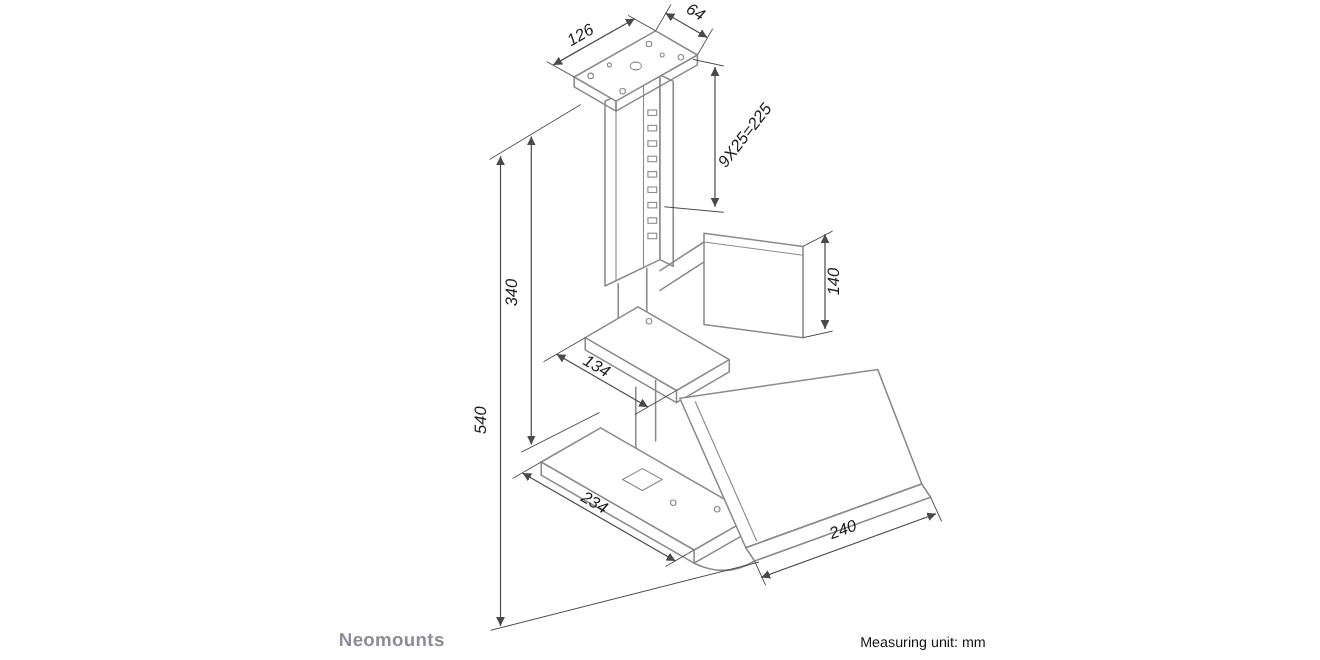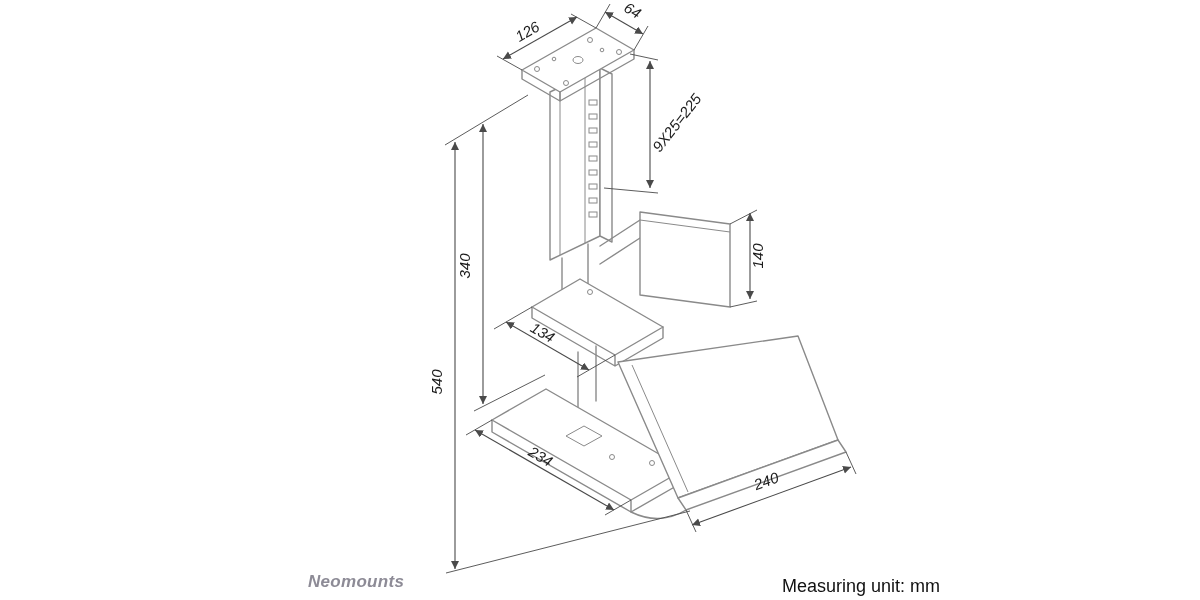--- a/index.html
+++ b/index.html
@@ -6,22 +6,22 @@
   #page{position:relative;width:1200px;height:600px;background:#fff;overflow:hidden;
         font-family:"Liberation Sans",sans-serif;}
   svg{position:absolute;left:0;top:0;}
   .product{fill:none;stroke:#8a8a8a;stroke-width:1.4;stroke-linejoin:round;stroke-linecap:round;}
   .productf{fill:#ffffff;stroke:#8a8a8a;stroke-width:1.4;stroke-linejoin:round;}
   .thin{fill:none;stroke:#8a8a8a;stroke-width:1;}
   .dimline{fill:none;stroke:#4a4a4a;stroke-width:1.1;}
   .ext{fill:none;stroke:#4a4a4a;stroke-width:0.9;}
   .dim-text{font:italic 15px "Liberation Sans",sans-serif;fill:#1c1c1c;text-anchor:middle;}
   .footer-brand{position:absolute;left:308px;top:572px;font-size:17px;font-weight:700;
-        letter-spacing:.3px;color:#8d8b96;font-style:italic;}
-  .footer-units{position:absolute;left:782px;top:576px;font-size:18px;color:#111;}
+        letter-spacing:.3px;color:#8d8b96;}
+  .footer-units{position:absolute;left:782px;top:576px;font-size:13px;color:#111;}
 </style>
 </head>
 <body>
 
 <div id="page">
   <svg width="1200" height="600" viewBox="0 0 1200 600">
     <defs>
       <marker id="arw" markerWidth="9" markerHeight="9" refX="8" refY="4" orient="auto-start-reverse" markerUnits="userSpaceOnUse">
         <path d="M0,0 L8,4 L0,8 Z" fill="#4a4a4a"></path>
       </marker>

